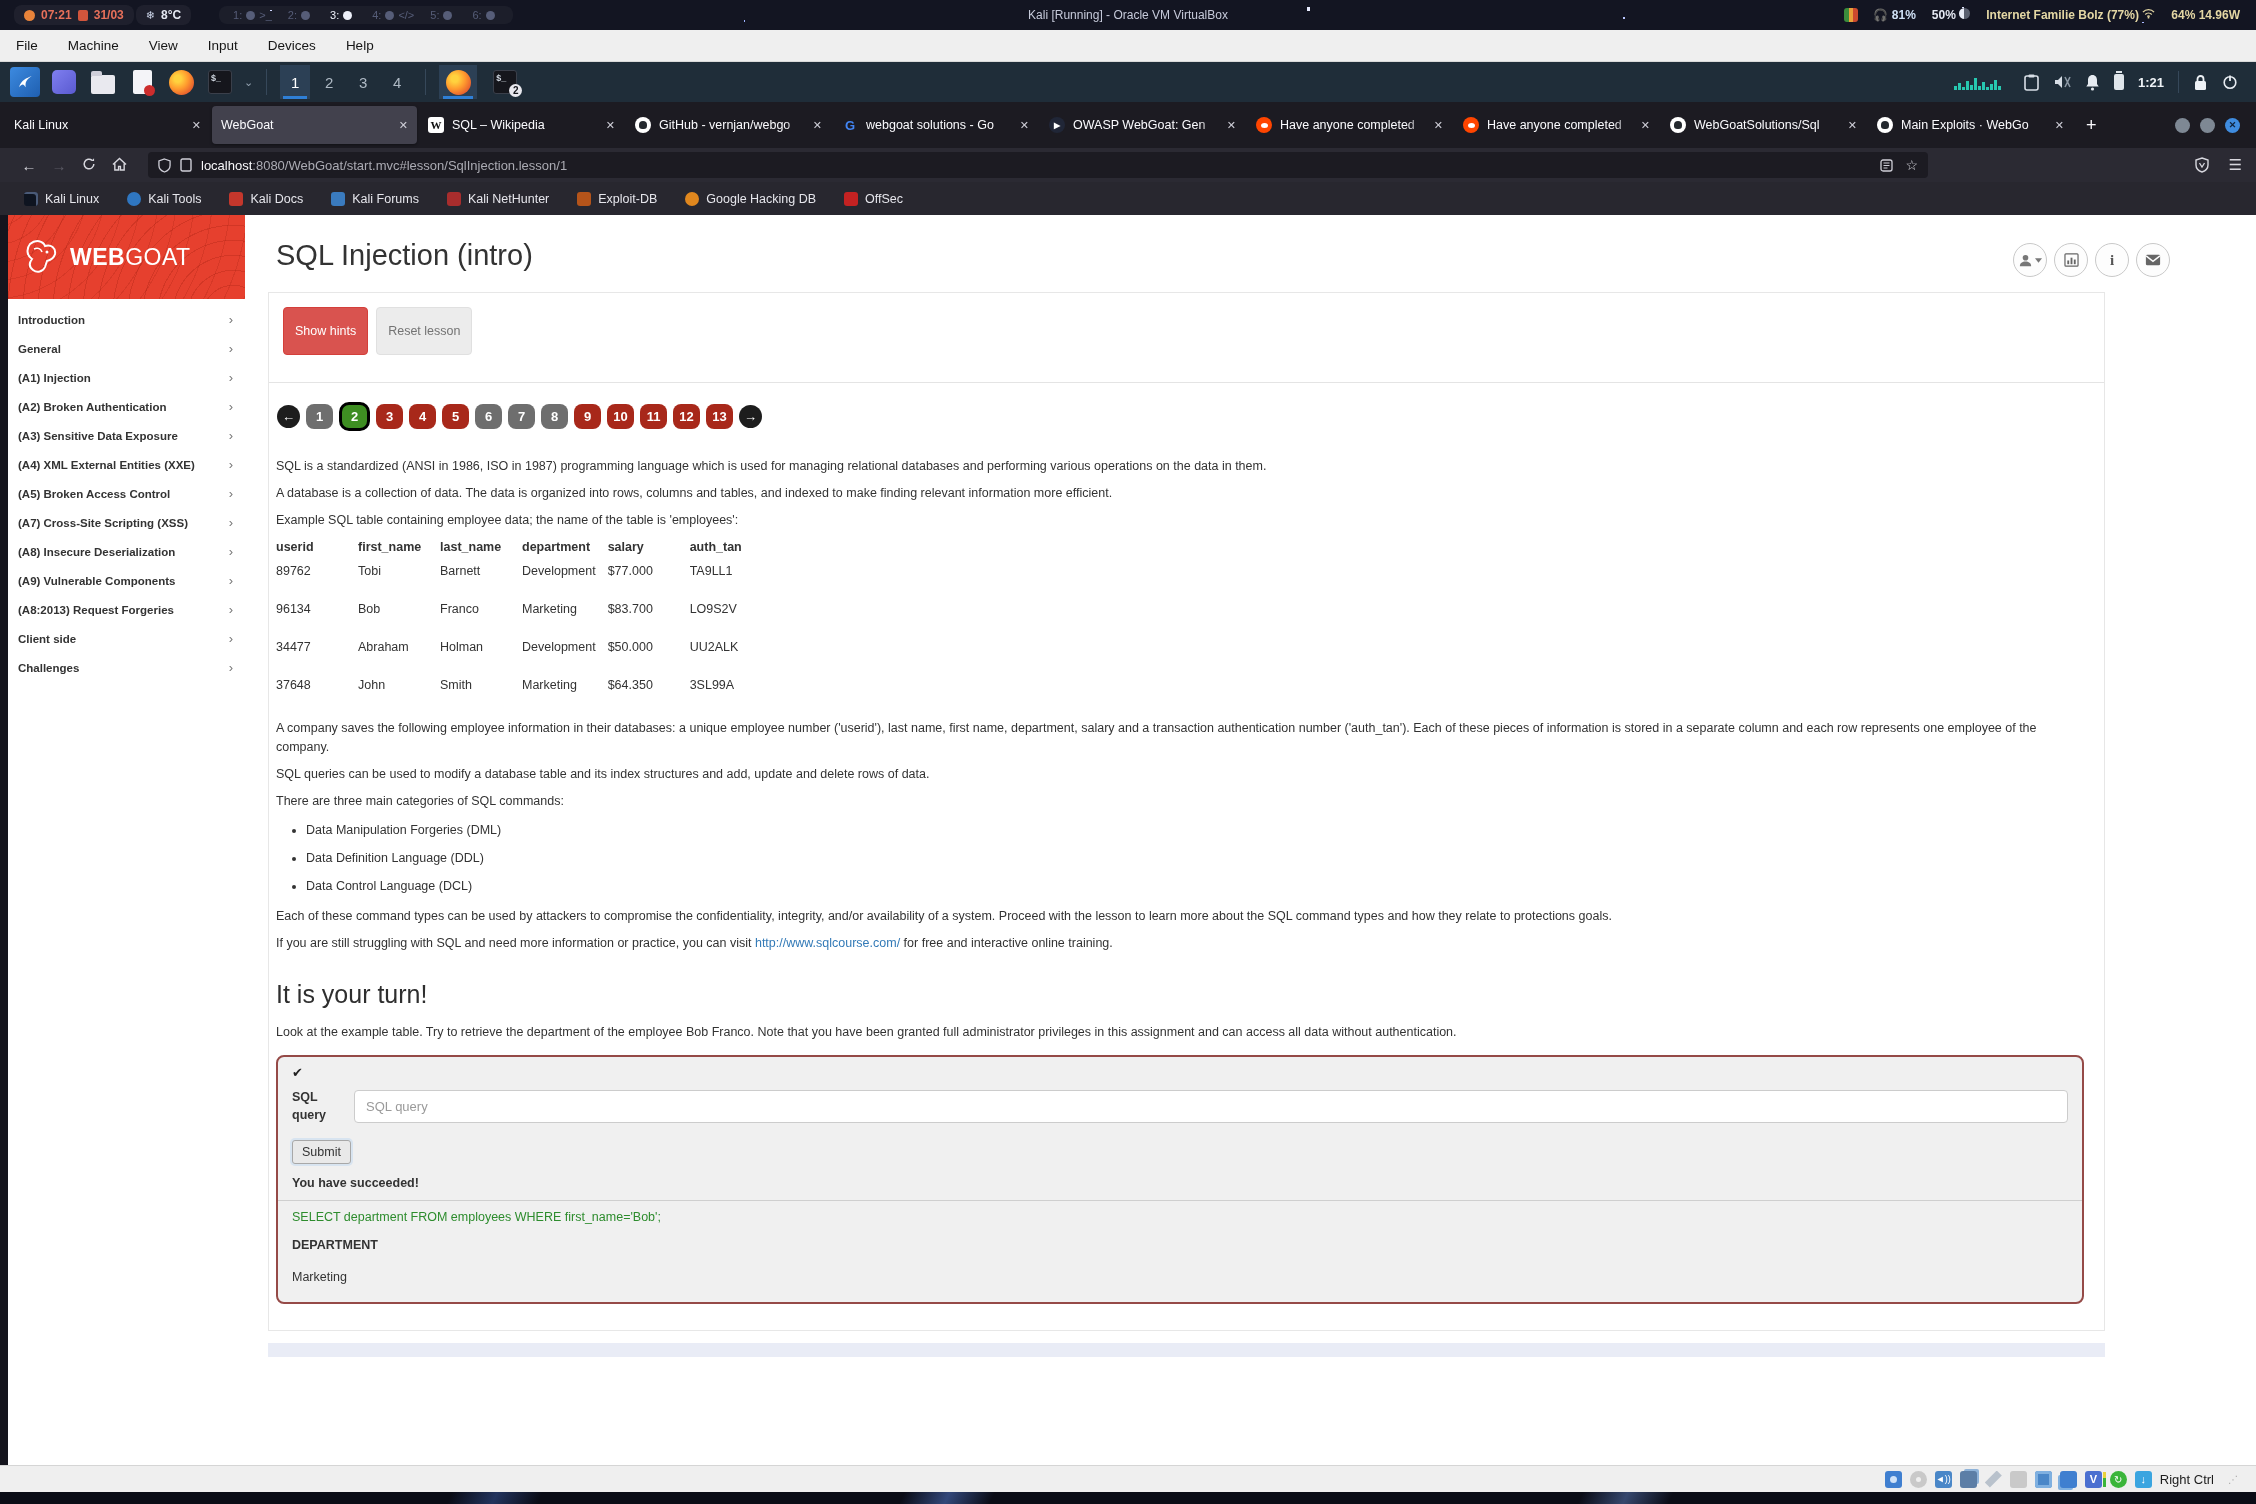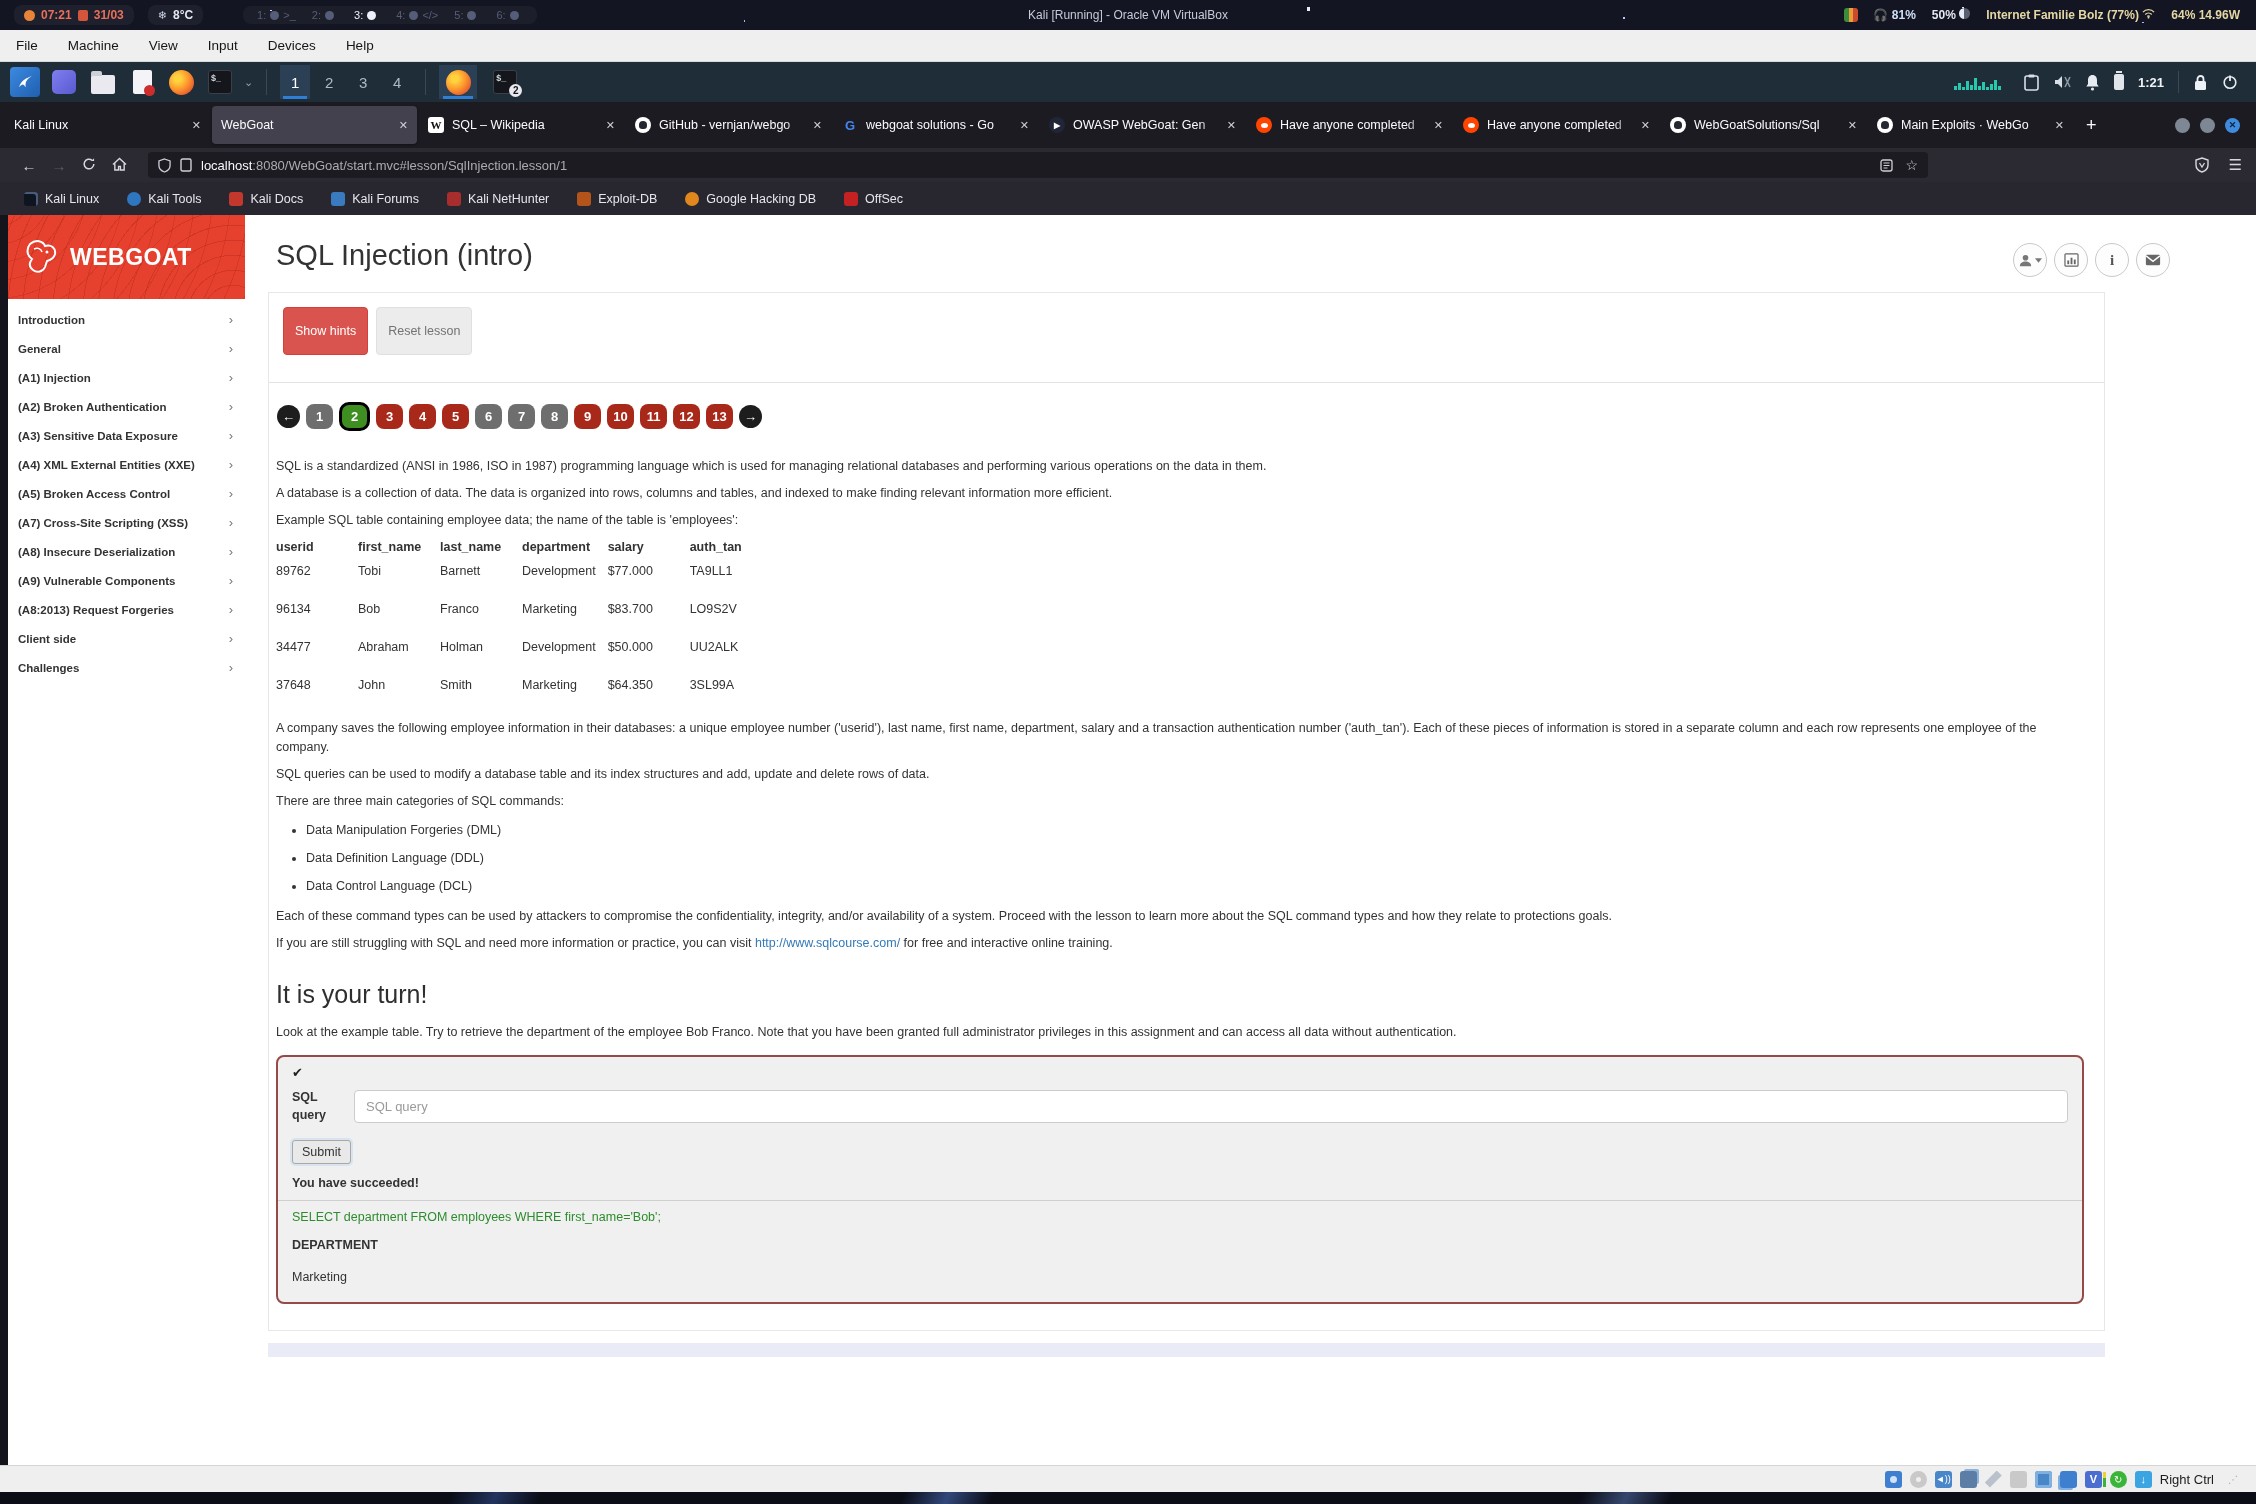--- a/index.html
+++ b/index.html
@@ -10,21 +10,21 @@
   .host-top { height:30px; position:relative; display:flex; align-items:center;
     color:#c9cede; font-size:12px;
     background:
       radial-gradient(circle 1px at 12% 35%, #cfd6ff 99%, transparent),
       radial-gradient(circle 1px at 33% 70%, #9fb4ff 99%, transparent),
       radial-gradient(circle 2px at 58% 30%, #e8ecff 99%, transparent),
       radial-gradient(circle 1px at 72% 60%, #b9c6ff 99%, transparent),
       radial-gradient(circle 1px at 87% 25%, #dfe6ff 99%, transparent),
       radial-gradient(circle 1px at 95% 75%, #aab9ff 99%, transparent),
       #131522; }
-  .ht-left { display:flex; align-items:center; gap:14px; margin-left:14px; }
+  .ht-left { display:flex; align-items:center; gap:2px; margin-left:14px; }
   .ht-chip { display:flex; align-items:center; gap:6px; background:rgba(255,255,255,.05);
     border-radius:8px; padding:3px 10px; }
   .clock-ic { width:11px; height:11px; border-radius:50%; background:#e8833a; display:inline-block; }
   .cal-ic { width:10px; height:11px; background:#d2553c; border-radius:2px; display:inline-block; }
   .ht-orange { color:#e8705a; font-weight:bold; }
   .ht-white { color:#e4e8f2; font-weight:bold; }
   .snow-ic { color:#cdd6ea; font-size:11px; }
   .ws-pill { display:flex; align-items:center; gap:16px; background:rgba(255,255,255,.04);
     border-radius:8px; padding:3px 14px; margin-left:26px; color:#565d78; font-size:11px; }
   .ws-item { display:flex; align-items:center; gap:4px; }
@@ -137,21 +137,21 @@
 
   
   .content { height:1250px; display:flex; background:#fff; border-left:8px solid #14141d; }
   .sidebar { width:237px; flex-shrink:0; background:#fff; }
   .side-head { height:84px; display:flex; align-items:center; gap:8px; padding-left:14px;
     background:
       repeating-radial-gradient(circle at 95% 120%, rgba(150,25,10,.25) 0 1px, transparent 1px 15px),
       repeating-radial-gradient(circle at -5% -30%, rgba(150,25,10,.2) 0 1px, transparent 1px 18px),
       #e6402e; }
   .brand { color:#fff; font-size:23px; letter-spacing:.5px; }
-  .brand b { font-weight:bold; } .brand span { font-weight:bold;margin-top:45px; }
+  .brand b { font-weight:bold; } .brand span { font-weight:normal;margin-top:45px; }
   .side-menu { padding-top:6px; }
   .side-item { display:flex; align-items:center; padding:7px 12px 7px 10px; font-size:11.5px;
     font-weight:bold; color:#333; }
   .side-item .chev { margin-left:auto; color:#777; font-size:13px; font-weight:normal; }
 
   .main { flex:1; position:relative; padding-left:23px; background:#fff; }
   .page-title { font-size:29px; font-weight:400; color:#333; margin:24px 0 20px 8px; }
   .head-icons { position:absolute; top:28px; right:86px; display:flex; gap:7px; }
   .hi-btn { width:34px; height:34px; border-radius:50%; border:1px solid #c9c9c9; background:#fdfdfd;
     display:flex; align-items:center; justify-content:center; color:#666; gap:2px; }

